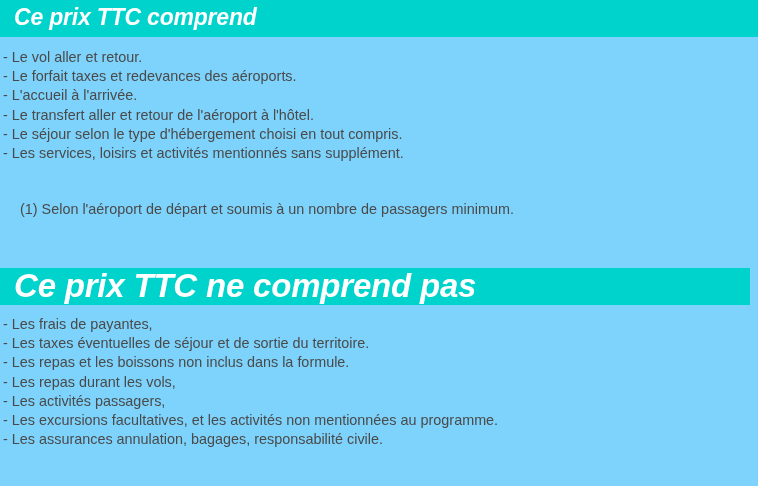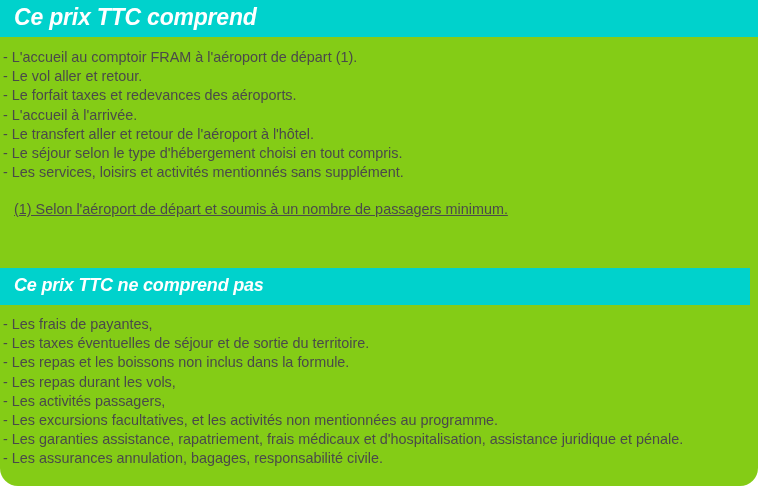--- a/index.html
+++ b/index.html
@@ -10,22 +10,21 @@
     width: 758px;
     height: 486px;
     background: #ffffff;
     font-family: "Liberation Sans", sans-serif;
     overflow: hidden;
   }
   .page {
     position: relative;
     width: 758px;
     height: 486px;
-    background: #84cc16;
-    border-radius: 18px;
+    background: #7dd3fc;
   }
 
   
   .section-bar {
     background: #00d2cc;
     display: flex;
     align-items: center;
     box-sizing: border-box;
   }
   .section-bar .bar-title {
@@ -53,21 +52,21 @@
 
   #bar-excluded {
     position: absolute;
     left: 0;
     top: 268px;
     width: 750px;
     height: 37px;
     padding-left: 14px;
   }
   #bar-excluded .bar-title {
-    font-size: 18px;
+    font-size: 33px;
     line-height: 25px;
     position: relative;
     top: -1px;
   }
 
   
   .body-block {
     position: absolute;
     left: 3px;
     color: #4a4a4a;
@@ -77,40 +76,38 @@
   #list-included  { top: 48px; }
   #list-excluded  { top: 315px; }
 
   .body-line {
     white-space: nowrap;
     color: #4a4a4a;
   }
 
   .footnote {
     position: absolute;
-    left: 14px;
+    left: 20px;
     top: 200px;
     color: #4a4a4a;
     font-size: 14.4px;
     line-height: 19.2px;
     white-space: nowrap;
-    text-decoration: underline;
   }
 </style>
 </head>
 <body>
 
 <div class="page">
 
   <div class="section-bar" id="bar-included">
     <span class="bar-title">Ce prix TTC comprend</span>
   </div>
 
   <div class="body-block" id="list-included">
-    <div class="body-line">- L'accueil au comptoir FRAM à l'aéroport de départ (1).</div>
     <div class="body-line">- Le vol aller et retour.</div>
     <div class="body-line">- Le forfait taxes et redevances des aéroports.</div>
     <div class="body-line">- L'accueil à l'arrivée.</div>
     <div class="body-line">- Le transfert aller et retour de l'aéroport à l'hôtel.</div>
     <div class="body-line">- Le séjour selon le type d'hébergement choisi en tout compris.</div>
     <div class="body-line">- Les services, loisirs et activités mentionnés sans supplément.</div>
   </div>
 
   <div class="footnote">(1) Selon l'aéroport de départ et soumis à un nombre de passagers minimum.</div>
 
@@ -118,17 +115,16 @@
     <span class="bar-title">Ce prix TTC ne comprend pas</span>
   </div>
 
   <div class="body-block" id="list-excluded">
     <div class="body-line">- Les frais de payantes,</div>
     <div class="body-line">- Les taxes éventuelles de séjour et de sortie du territoire.</div>
     <div class="body-line">- Les repas et les boissons non inclus dans la formule.</div>
     <div class="body-line">- Les repas durant les vols,</div>
     <div class="body-line">- Les activités passagers,</div>
     <div class="body-line">- Les excursions facultatives, et les activités non mentionnées au programme.</div>
-    <div class="body-line">- Les garanties assistance, rapatriement, frais médicaux et d'hospitalisation, assistance juridique et pénale.</div>
     <div class="body-line">- Les assurances annulation, bagages, responsabilité civile.</div>
   </div>
 
 </div>
 
 </body></html>

